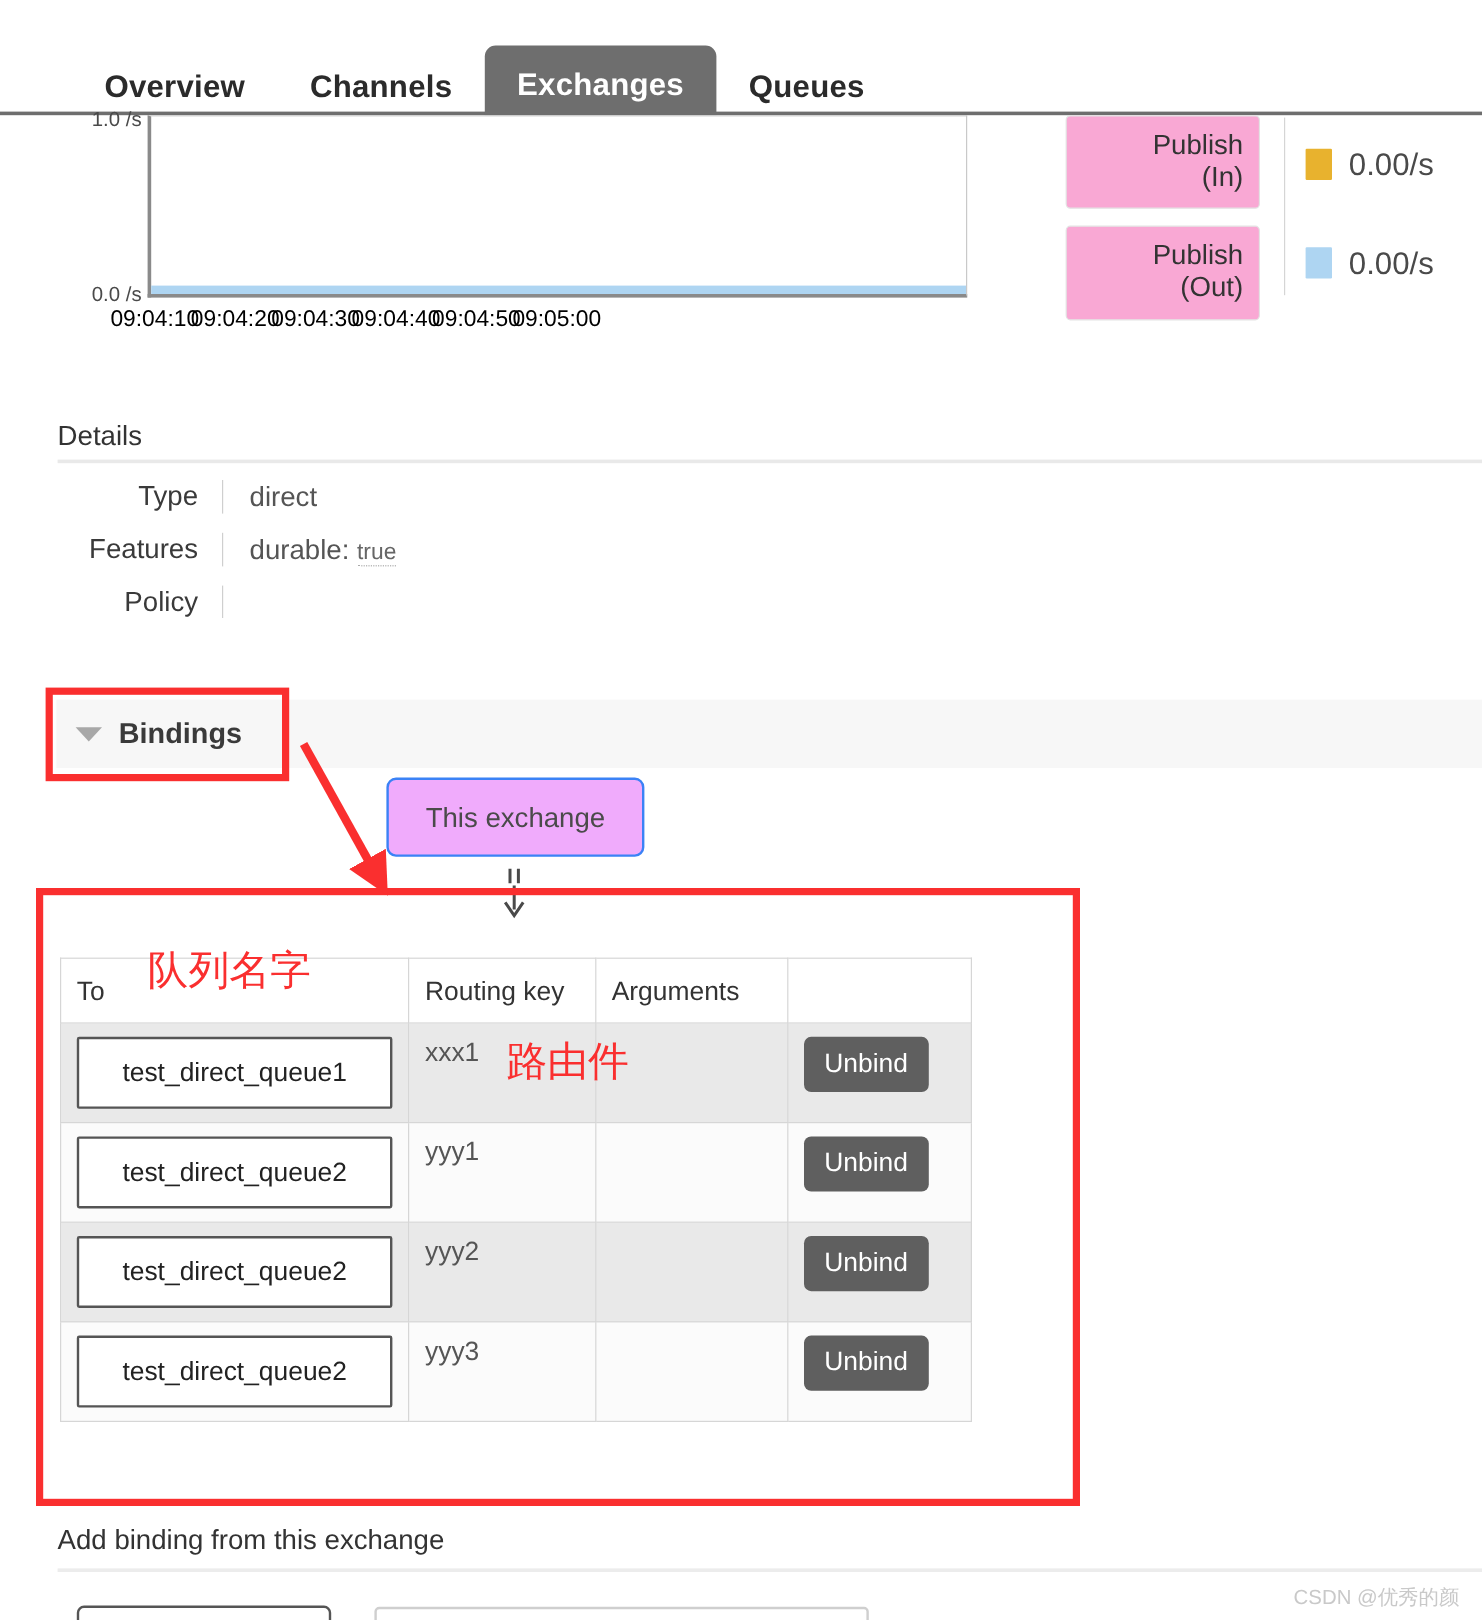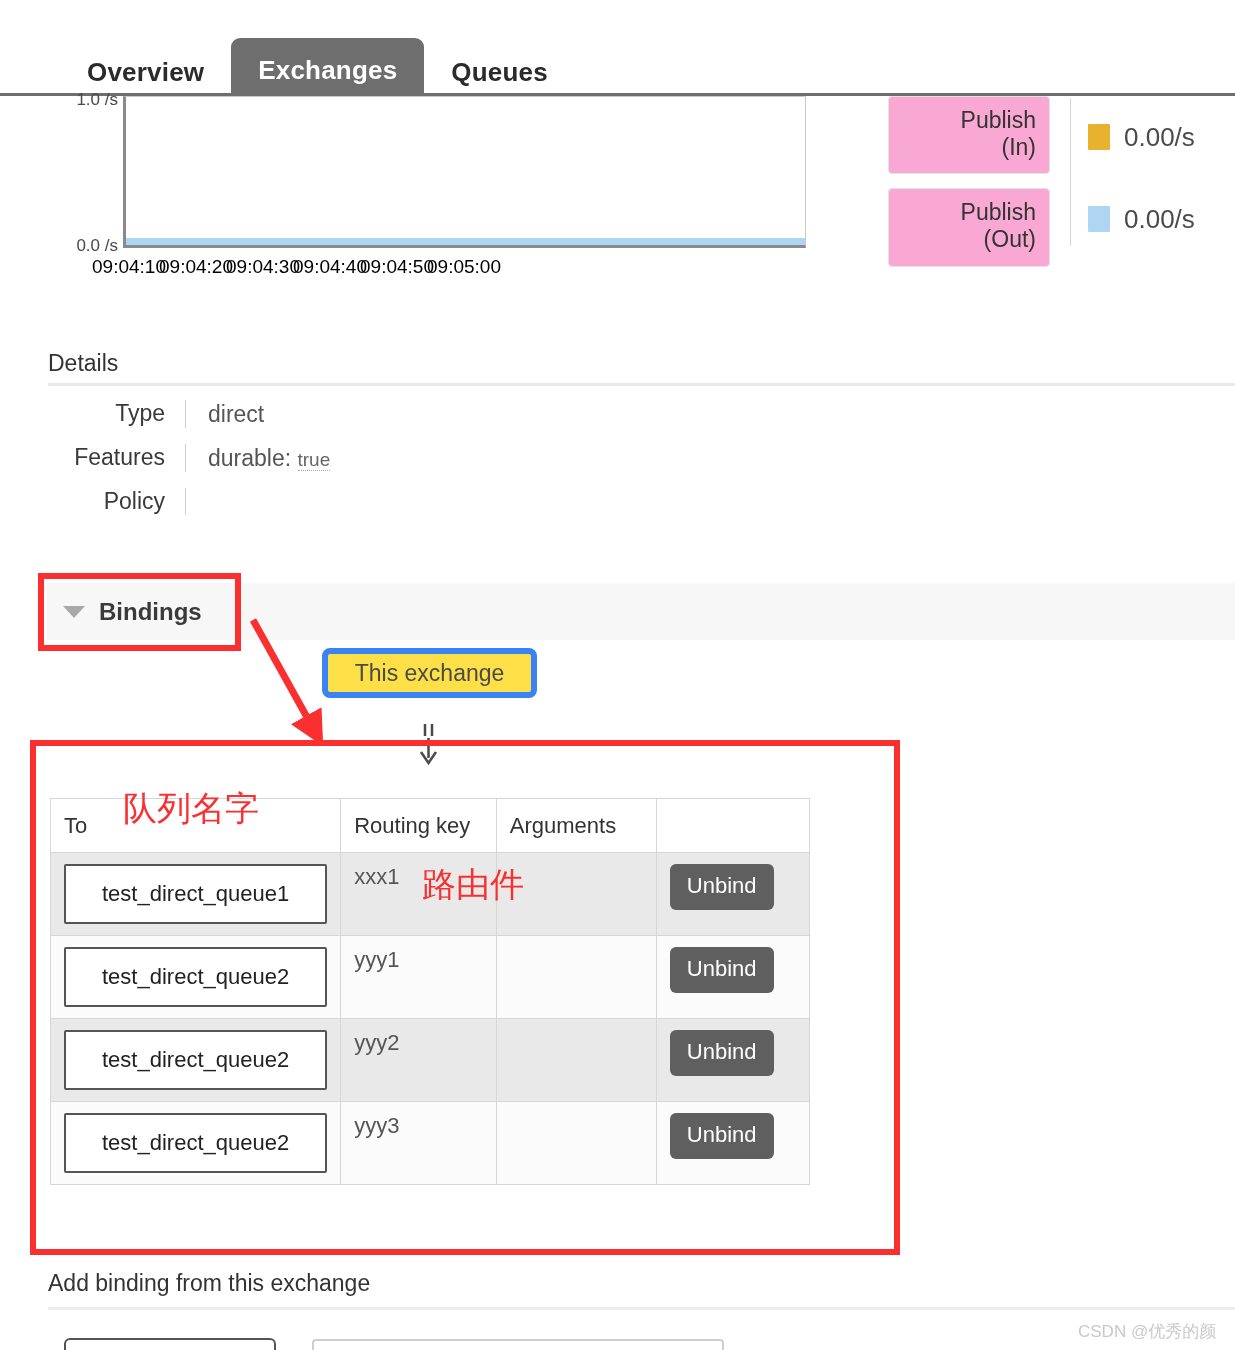--- a/index.html
+++ b/index.html
@@ -94,22 +94,22 @@
     display:flex;align-items:center;
   }
   .tri{
     width:0;height:0;border-left:11px solid transparent;border-right:11px solid transparent;
     border-top:12px solid #a8a8a8;margin-left:16px;margin-right:14px;
   }
   .bindings-title{font-size:24px;font-weight:bold;color:#3a3a3a;}
 
   
   .this-exchange{
-    position:absolute;left:322px;top:648px;width:215px;height:50px;
-    border:6px solid #3b82f6;border-radius:8px;background:#fde047;
+    position:absolute;left:322px;top:648px;width:215px;height:66px;
+    border:2px solid #3b82f6;border-radius:8px;background:#f0abfc;
     display:flex;align-items:center;justify-content:center;
     font-size:23px;color:#4a4a4a;box-sizing:border-box;
   }
   .down-arrow{
     position:absolute;left:405px;top:722px;width:50px;height:44px;
     font-size:0;
   }
 
   
   .btable{
@@ -177,20 +177,21 @@
     position:absolute;left:1078px;top:1320px;
     font-size:17px;color:#c9c9c9;white-space:nowrap;
   }
 </style>
 </head>
 <body>
 
 <div class="nav">
   <div class="nav-inner">
     <div class="tab">Overview</div>
+    <div class="tab">Channels</div>
     <div class="tab active">Exchanges</div>
     <div class="tab">Queues</div>
   </div>
 </div>
 
 <div class="chart-wrap">
   <div class="chart-ylabel yl-top">1.0 /s</div>
   <div class="chart-ylabel yl-bot">0.0 /s</div>
 
   <div class="plot">

